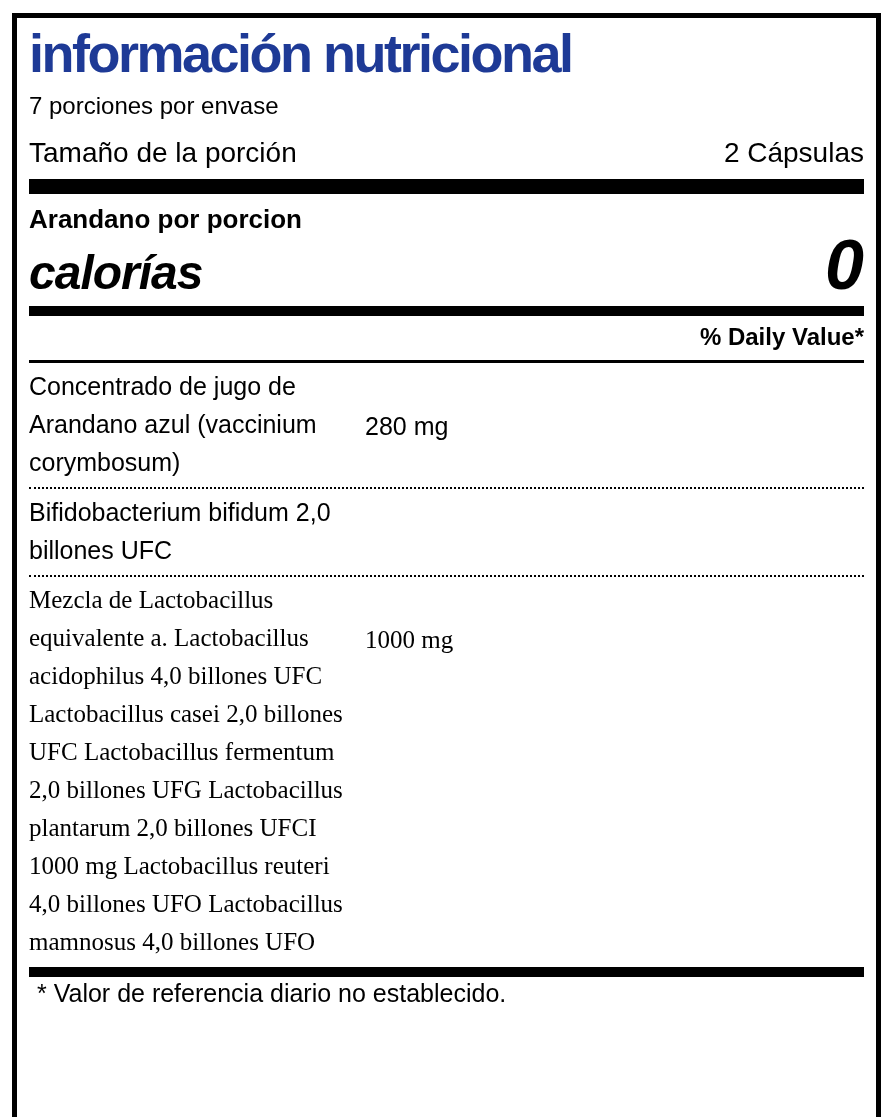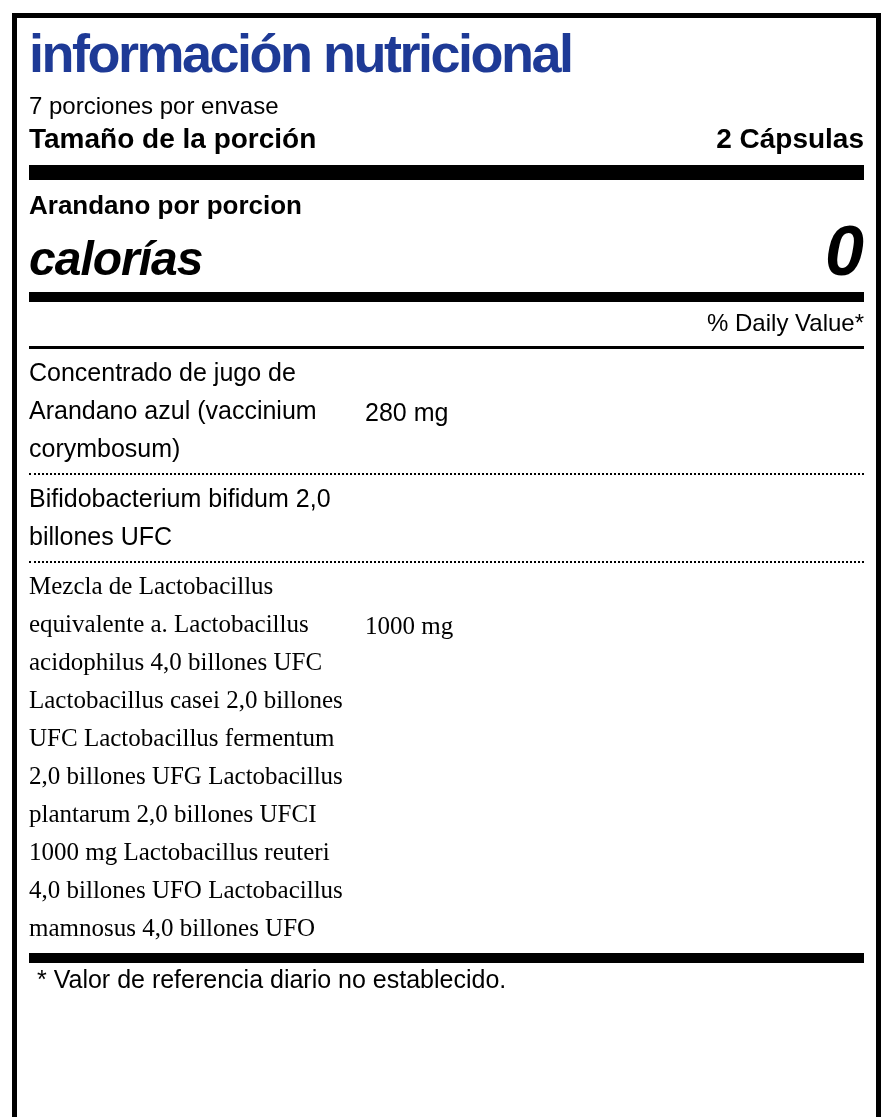--- a/index.html
+++ b/index.html
@@ -28,28 +28,28 @@
     font-size: 54px;
     font-weight: bold;
     letter-spacing: -2.5px;
     line-height: 1.1;
     margin: 4px 0 9px 0;
     color: #1e3a96;
   }
   .servings {
     font-size: 24px;
     line-height: 1.2;
-    margin: 0 0 1px 0;
+    margin: 0 0 15px 0;
   }
   .serving-row {
     display: flex;
     justify-content: space-between;
     align-items: baseline;
     font-size: 28px;
-    font-weight: bold;
+    font-weight: normal;
     line-height: 1.2;
     margin: 0 0 9px 0;
     text-align: center;
   }
   .bar-thick {
     height: 15px;
     background: #000000;
   }
   .amount-per {
     font-size: 26px;
@@ -75,21 +75,21 @@
     font-weight: bold;
     line-height: 0.82;
   }
   .bar-med {
     height: 10px;
     background: #000000;
   }
   .dv-header {
     text-align: right;
     font-size: 24px;
-    font-weight: normal;
+    font-weight: bold;
     line-height: 1.2;
     padding: 7px 0 8px 0;
     border-bottom: 3px solid #000000;
   }
   .nutrient-row {
     display: flex;
     align-items: flex-start;
     font-size: 25px;
     line-height: 38px;
     padding: 4px 0 6px 0;

